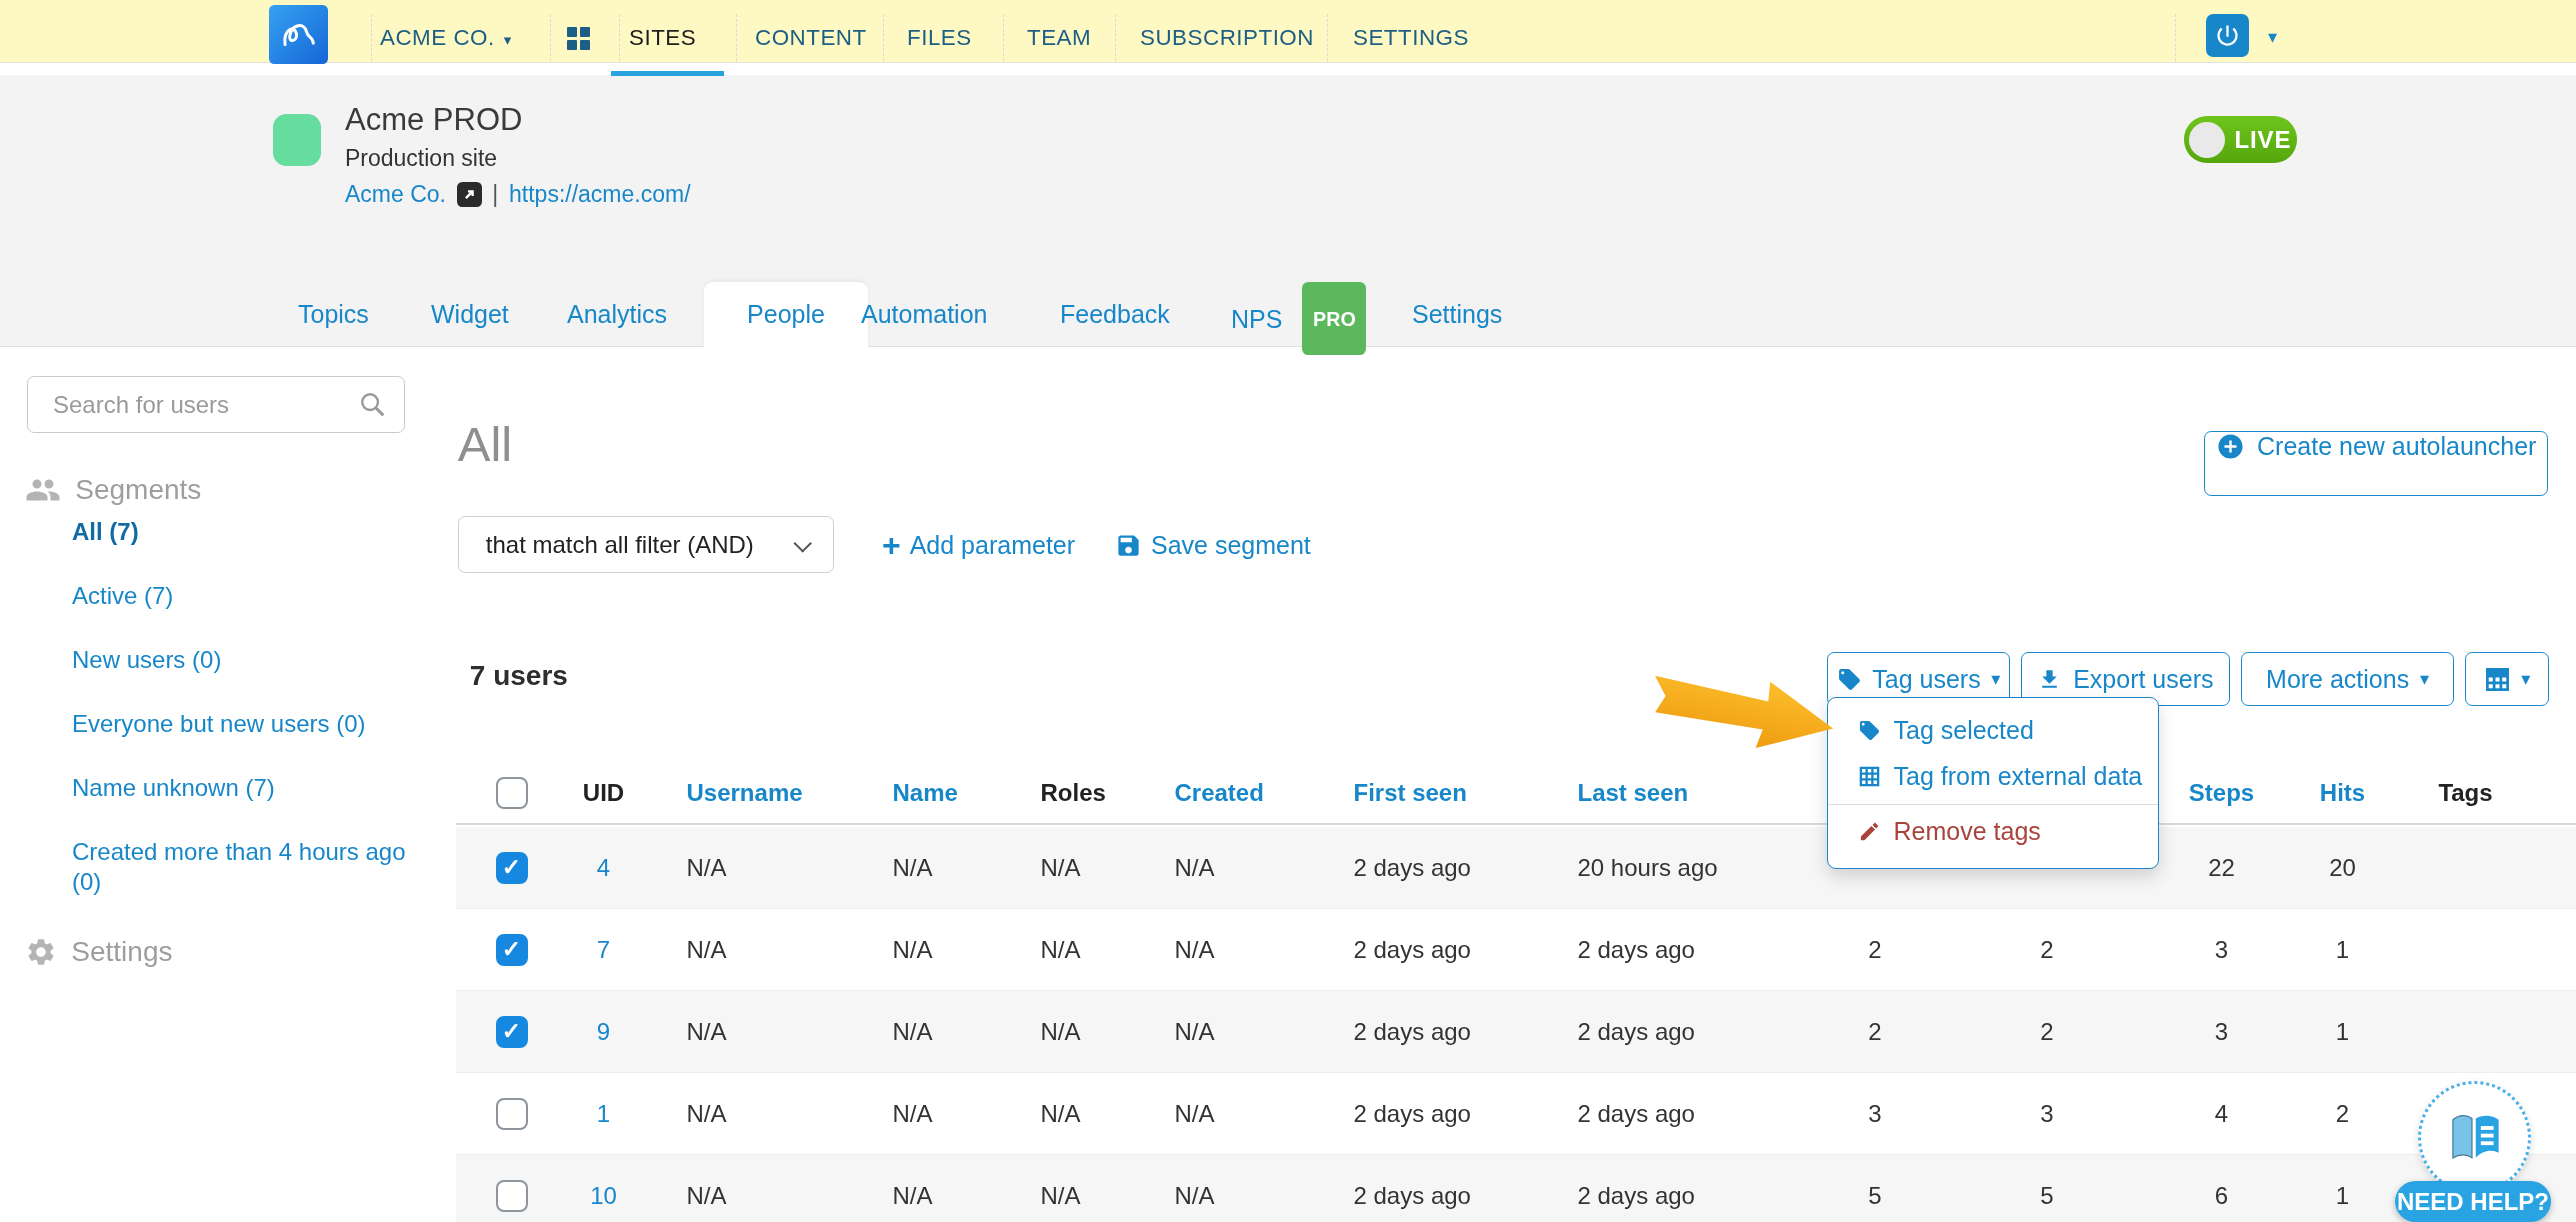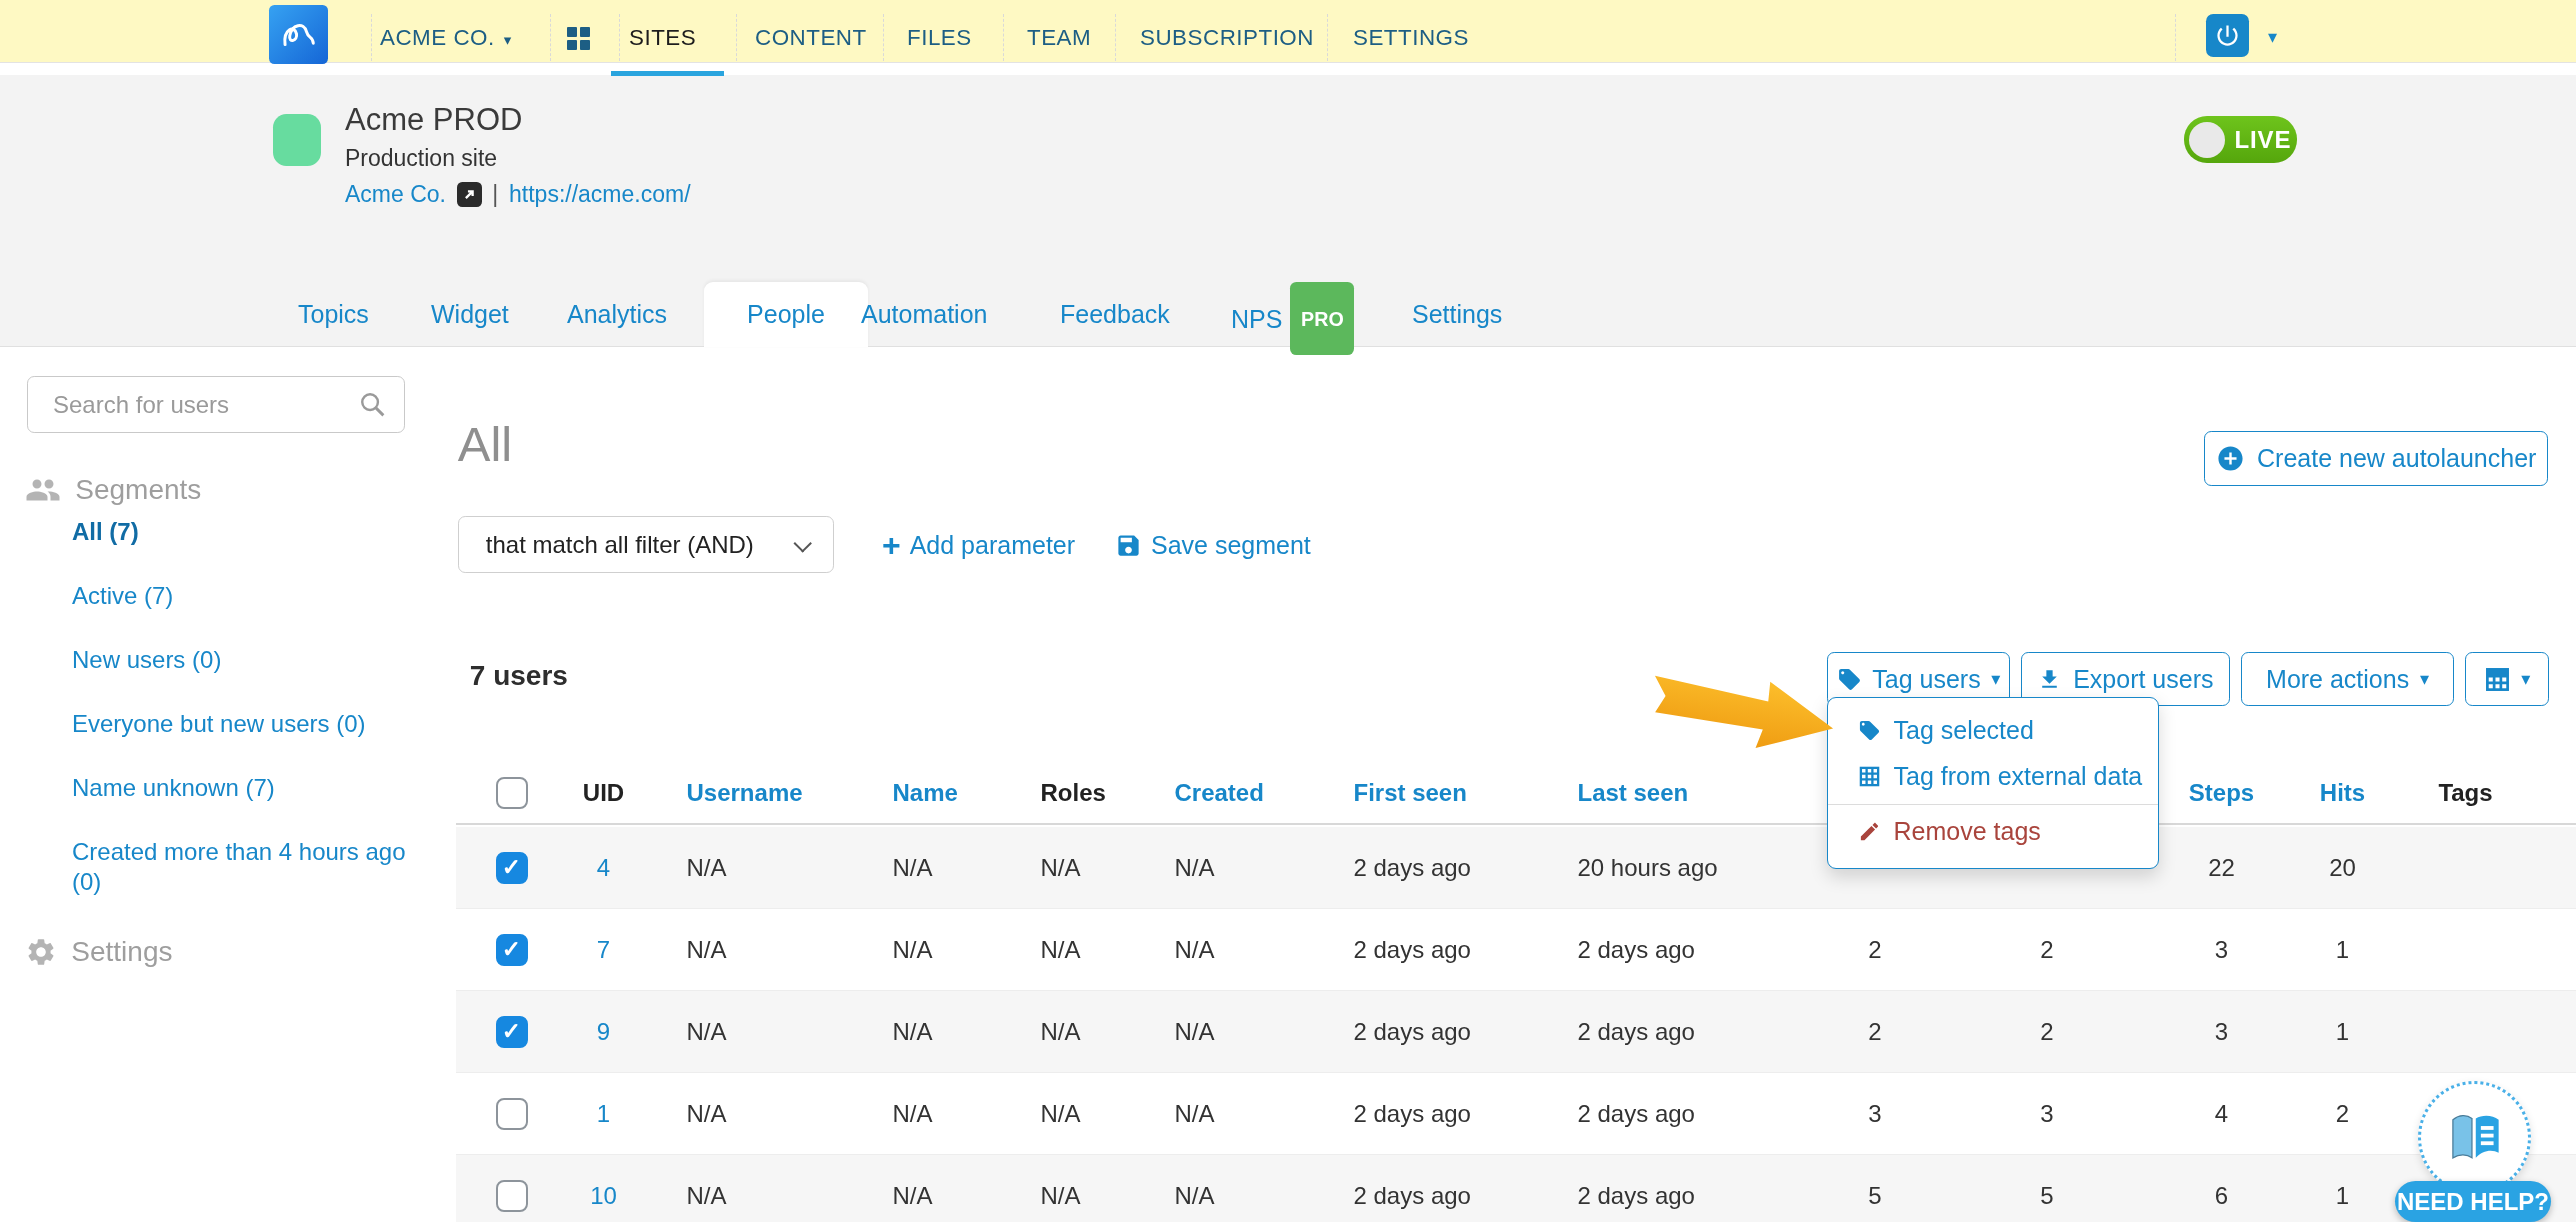--- a/index.html
+++ b/index.html
@@ -29,21 +29,21 @@
   .blue-link { color:#1787c9; cursor:pointer; text-decoration:none; }
   .ext-icon { display:inline-flex; width:25px; height:25px; }
   .live-toggle { position:absolute; left:2184px; top:41px; width:113px; height:47px; border-radius:23px;
                  background:linear-gradient(#6ec41c,#55a60c); display:flex; align-items:center; }
   .live-knob { width:36px; height:36px; border-radius:50%; background:#e9e9e9; margin-left:5.4px; }
   .live-label { color:#fff; font-weight:bold; font-size:24px; letter-spacing:0.9px; margin-left:9px; }
 
   
   .tab { position:absolute; bottom:0; height:64px; line-height:64px; font-size:25px; color:#1787c9; cursor:pointer; white-space:nowrap; }
   .tab-active-card { position:absolute; left:704px; bottom:-0.9px; width:164px; height:65px; background:#fff; border-radius:9px 9px 0 0; box-shadow:0 -1.8px 3.6px rgba(0,0,0,.05); text-align:center; }
-  .pro-badge { display:inline-block; background:#5cb85c; color:#fff; font-weight:bold; font-size:19.7px; border-radius:6.3px; padding:4.5px 10.7px; margin-left:8px; vertical-align:2.7px; }
+  .pro-badge { display:inline-block; background:#5cb85c; color:#fff; font-weight:bold; font-size:19.7px; border-radius:6.3px; padding:4.5px 10.7px; margin-left:20px; vertical-align:2.7px; }
 
   
   .sidebar { position:absolute; left:0; top:347px; width:456px; height:875px; background:#fff; z-index:4; }
   .search-wrap { position:absolute; left:27px; top:29px; width:378px; height:57px; }
   .search-input { width:100%; height:100%; border:1.8px solid #c9c9c9; border-radius:7.2px; font-size:24px; color:#444; padding:0 57px 0 25px; outline:none; font-family:"Liberation Sans",sans-serif; }
   .search-input::placeholder { color:#9a9a9a; }
   .search-icon { position:absolute; right:18px; top:14.3px; }
   .side-section-title { display:flex; align-items:center; gap:14.3px; font-size:28px; color:#9e9e9e; margin:0 0 0 25px; }
   .side-list { margin-left:72px; width:340px; }
   .side-item { font-size:24px; color:#1787c9; line-height:30px; margin-bottom:34px; cursor:pointer; }
@@ -51,21 +51,21 @@
   .seg-block { position:absolute; left:0; top:125px; width:456px; }
 
   
   .content { position:absolute; left:456px; top:366px; width:2120px; height:875px; background:#fff; }
   .page-heading { position:absolute; left:1.8px; top:50px; font-size:49px; font-weight:300; color:#8f8f8f; }
   .filter-select { position:absolute; left:1.8px; top:150px; width:376px; height:57px; border:1.8px solid #cfcfcf; border-radius:7.2px; background:#fff; display:flex; align-items:center; cursor:pointer; }
   .filter-select span { font-size:24px; color:#222; margin-left:27px; }
   .chevron { position:absolute; right:23px; top:19.7px; width:13.4px; height:13.4px; border-right:2.7px solid #555; border-bottom:2.7px solid #555; transform:rotate(45deg); }
   .inline-link { position:absolute; display:flex; align-items:center; gap:9px; font-size:25px; color:#1787c9; cursor:pointer; }
   .plus-glyph { font-size:32px; font-weight:bold; line-height:25px; }
-  .create-btn { position:absolute; left:1748px; top:65px; width:344px; height:55px; border:1.8px solid #1787c9; border-radius:7.2px; background:#fff; display:flex; align-items:center; justify-content:center; gap:12.5px; font-size:25px; color:#1787c9; cursor:pointer; }
+  .create-btn { position:absolute; left:1748px; top:65px; width:344px; height:65px; border:1.8px solid #1787c9; border-radius:7.2px; background:#fff; display:flex; align-items:flex-start; justify-content:center; gap:12.5px; font-size:25px; color:#1787c9; cursor:pointer; }
   .users-count { position:absolute; left:1.8px; top:294px; font-size:28px; font-weight:bold; color:#2e2e2e;margin-left:12px; }
 
   .btn-outline { position:absolute; top:286px; height:54px; border:1.8px solid #1787c9; border-radius:7.2px; background:#fff; display:flex; align-items:center; justify-content:center; gap:10.7px; font-size:25px; color:#1787c9; cursor:pointer; }
   .caret-glyph { font-size:18px; }
 
   
   .tgrid { display:grid; grid-template-columns:68px 116px 206px 148px 134px 179px 224px 260px 125px 219px 130px 112px 134px 1fr; align-items:center; padding-left:21.5px; }
   .thead { position:absolute; left:0; top:396px; width:2120px; height:63px; border-bottom:2.7px solid #d8d8d8; }
   .thead .cell { font-size:24px; font-weight:bold; }
   .thead .blue { color:#1787c9; cursor:pointer; }

